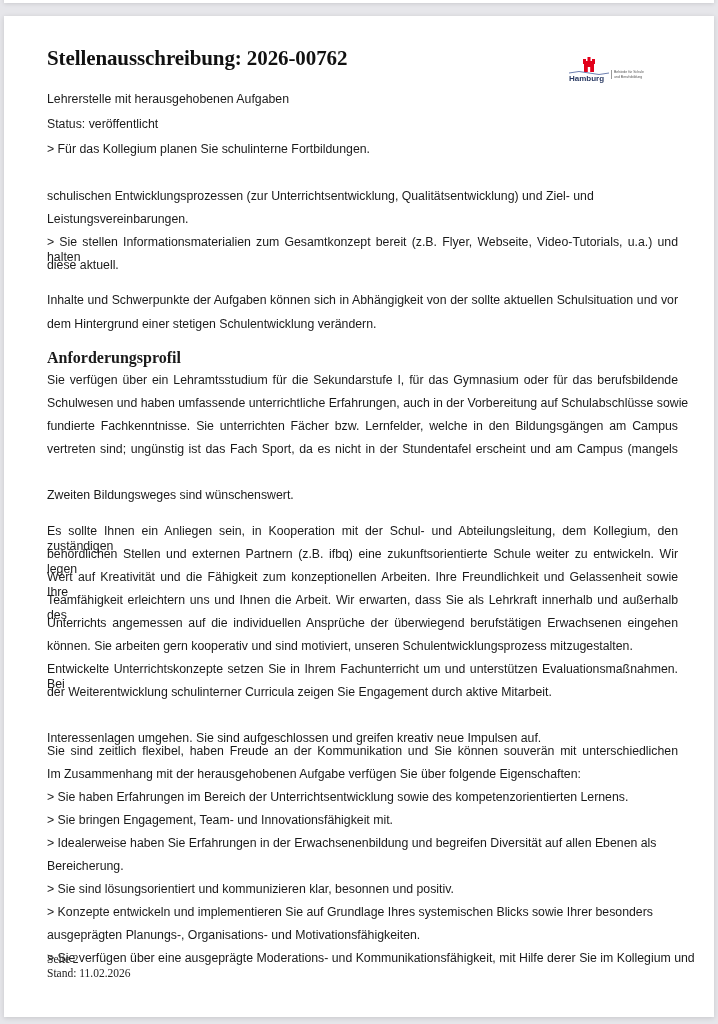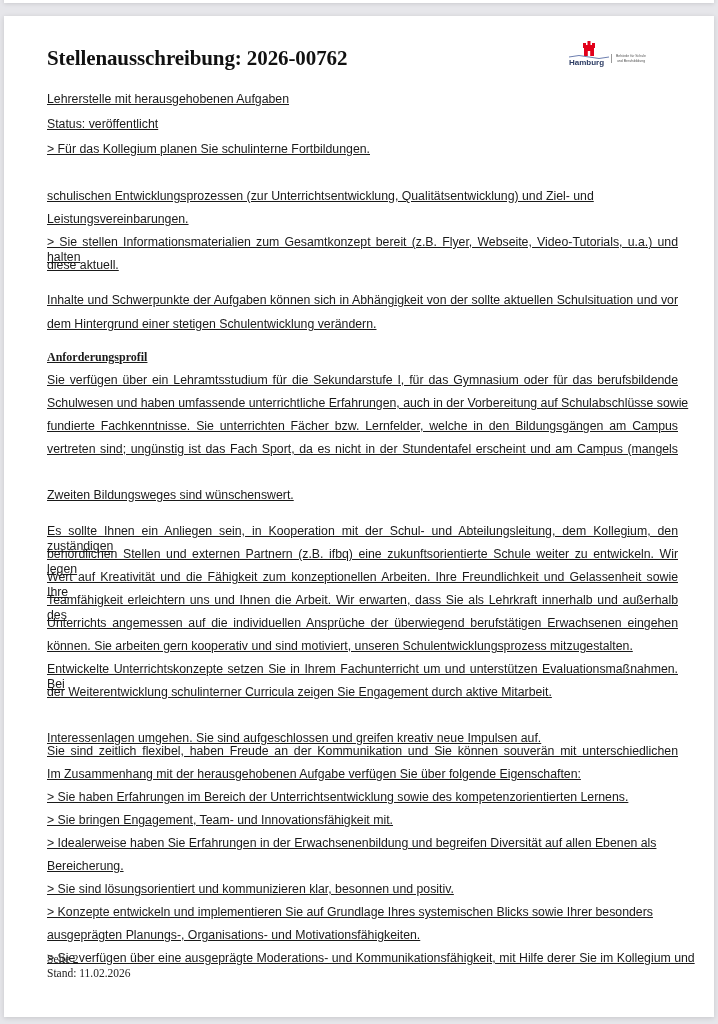--- a/index.html
+++ b/index.html
@@ -16,27 +16,27 @@
   }
   .page {
     position: absolute; left: 4px; top: 16px; width: 710px; height: 1001px;
     background: #fff; box-shadow: 0 1px 5px rgba(0,0,0,0.14);
   }
   .title {
     position: absolute; left: 43px; top: 30px;
     font-family: "Liberation Serif", serif; font-weight: bold;
     font-size: 21px; letter-spacing: -0.1px; color: #111;
   }
-  .logo { position: absolute; left: 565px; top: 25px; width: 76px; height: 30px; text-align: center; }
+  .logo { position: absolute; left: 565px; top: 41px; width: 76px; height: 30px; }
   .logo .hh { position: absolute; left: 0; top: 17px; font-size: 8px; color: #2b3b63; font-weight: bold; }
   .logo .sub { position: absolute; left: 42px; top: 13px; font-size: 3.5px; line-height: 4.5px; color: #555; border-left: 1px solid #999; padding-left: 2px; width: 34px; }
   .logo svg { position: absolute; left: 0; top: 0; }
-  .line { position: absolute; left: 43px; font-size: 12.3px; line-height: 15px; white-space: nowrap; color: #1a1a1a; text-decoration: underline; }
+  .line { position: absolute; left: 43px; font-size: 12.3px; line-height: 15px; white-space: nowrap; color: #1a1a1a; }
   .just { width: 631px; text-align: justify; text-align-last: justify; white-space: normal; }
-  .heading { font-family: "Liberation Serif", serif; font-weight: bold; font-size: 12px; }
+  .heading { font-family: "Liberation Serif", serif; font-weight: bold; font-size: 16px; }
   .footer { position: absolute; left: 43px; font-family: "Liberation Serif", serif; font-size: 11.5px; color: #222; }
 </style>
 </head>
 <body>
 
 <div class="prev-page"></div>
 
 <div class="page">
   <div class="title">Stellenausschreibung: 2026-00762</div>
 

